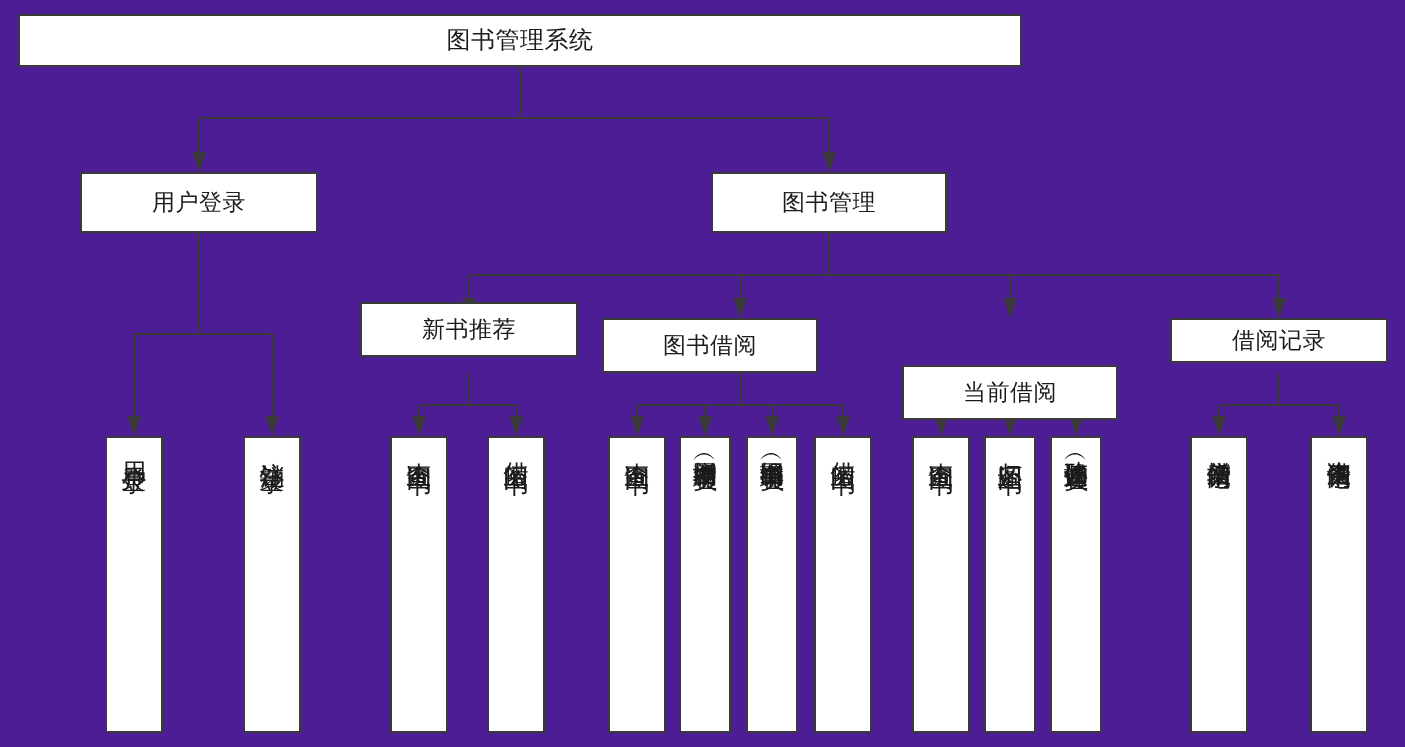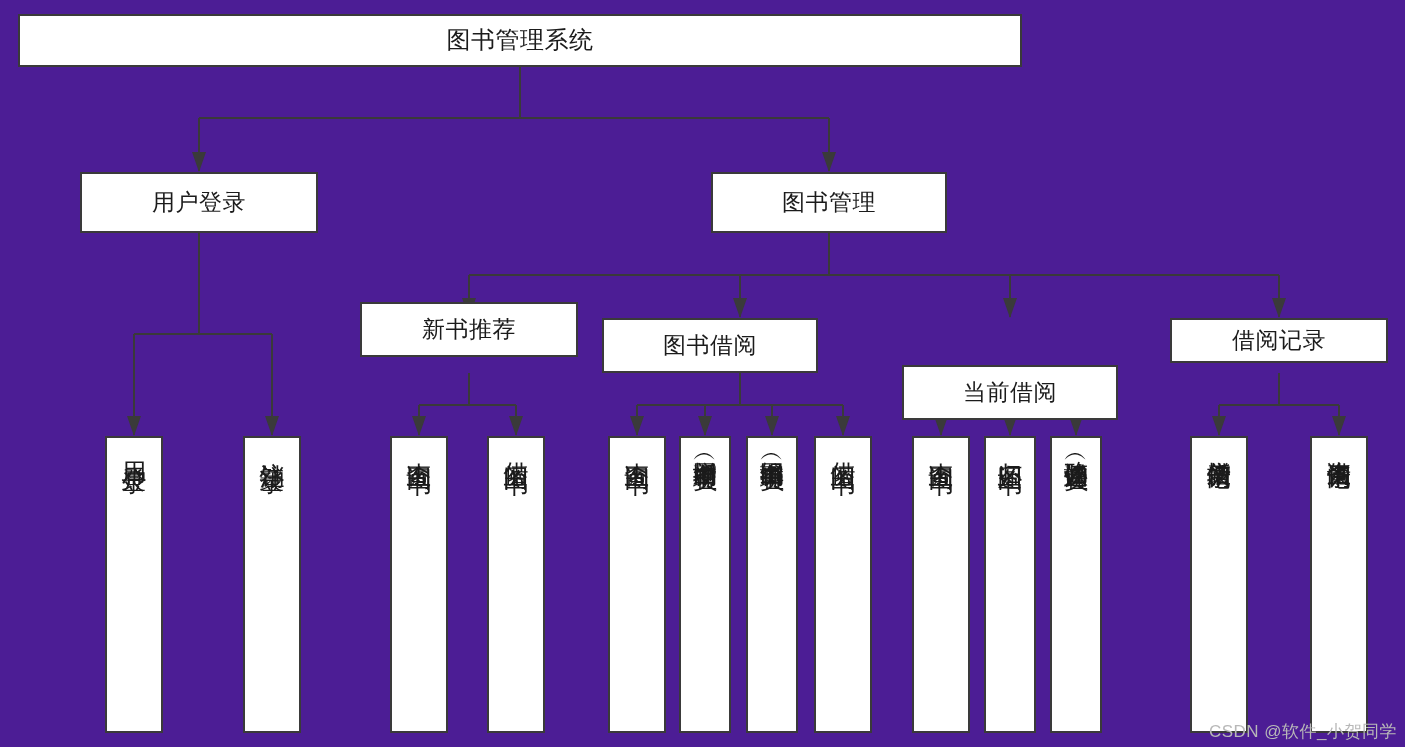--- a/index.html
+++ b/index.html
@@ -191,14 +191,13 @@
       <div class="node vert tall" style="left: 1050px; top: 436px; width: 52px; height: 297px;">
         <span class="label">确认归还（管理员）</span>
       </div>
       <div class="node vert tall" style="left: 1190px; top: 436px; width: 58px; height: 297px;">
         <span class="label">新增借阅记录</span>
       </div>
       <div class="node vert tall" style="left: 1310px; top: 436px; width: 58px; height: 297px;">
         <span class="label">查询借阅记录</span>
       </div>
     </div>
-  <div id="watermark">CSDN @软件_小贺同学</div>
 </div>
 
 </body></html>

